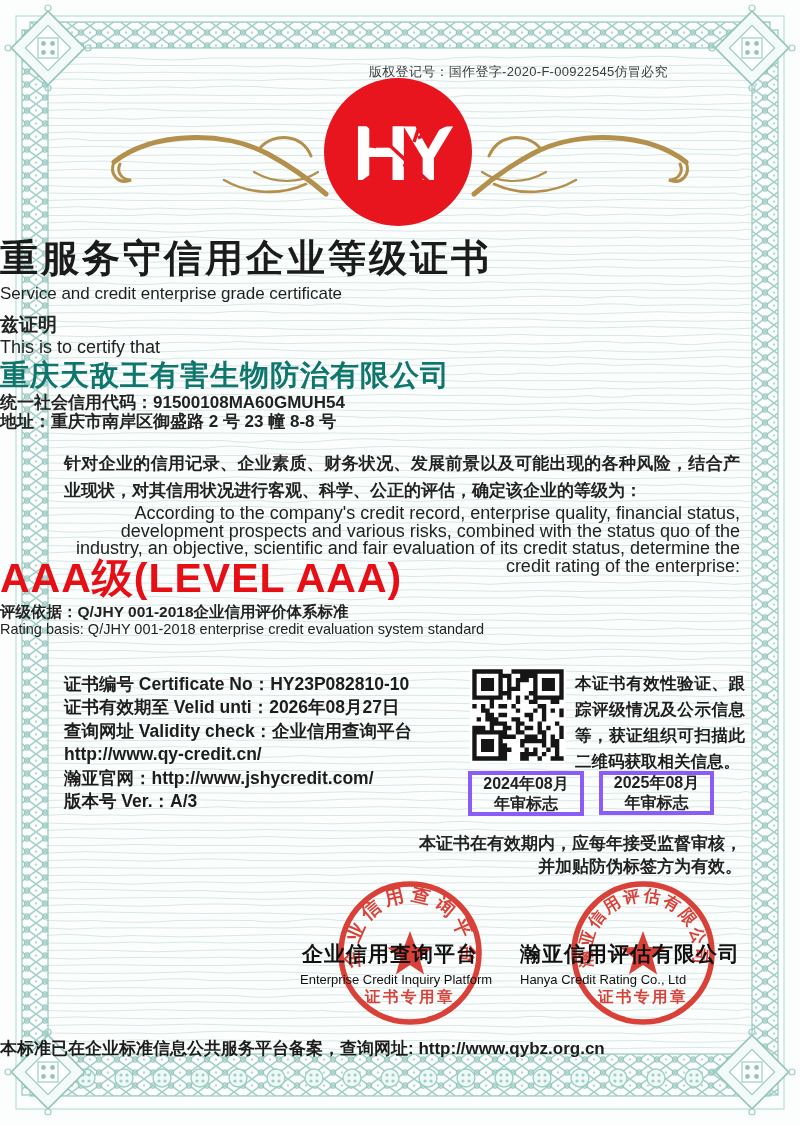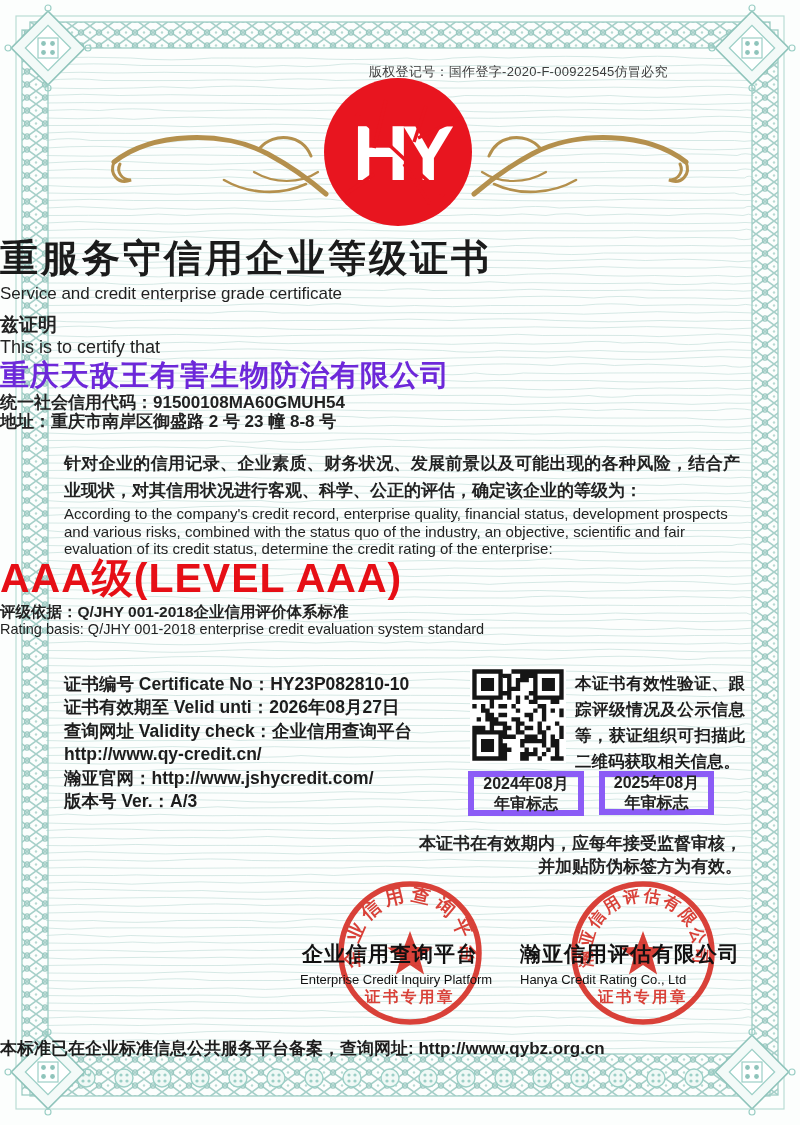--- a/index.html
+++ b/index.html
@@ -4,31 +4,31 @@
 <style>
   *{margin:0;padding:0;box-sizing:border-box}
   html,body{width:800px;height:1125px}
   body{position:relative;background:#fcfefd;font-family:"Liberation Sans","DejaVu Sans",sans-serif;color:#222;overflow:hidden}
   .abs{position:absolute}
   .center{left:0;right:0;text-align:left}
   .cert-title{top:233px;font-size:38px;font-weight:bold;letter-spacing:3px;color:#1b1b1b}
   .cert-subtitle{top:284px;font-size:17px;color:#1f1f1f}
   .certify-zh{top:312px;font-size:19px;font-weight:600}
   .certify-en{top:337px;font-size:18px}
-  .company{top:356px;font-size:29px;font-weight:bold;letter-spacing:1px;color:#6d28d9}
+  .company{top:356px;font-size:29px;font-weight:bold;letter-spacing:1px;color:#0f766e}
   .code{top:391px;font-size:17px;font-weight:600}
   .addr{top:410px;font-size:17px;font-weight:600}
   .eval-zh{left:64px;top:450px;width:676px;font-size:17px;line-height:27px;font-weight:600;text-align:justify}
-  .eval-en{left:64px;top:505px;width:676px;font-size:15px;line-height:17.5px;text-align:left;font-weight:500}
+  .eval-en{left:64px;top:505px;width:676px;font-size:18px;line-height:17.5px;text-align:right;font-weight:500}
   .aaa{top:551px;font-size:41px;font-weight:800;color:#e60f16;letter-spacing:1px}
   .basis-zh{top:602px;font-size:15.5px;font-weight:600}
   .basis-en{top:621px;font-size:14.5px}
   .details{left:64px;top:673px;font-size:17.5px;line-height:23.4px;font-weight:600;color:#1d1d1d}
   .qr-note{left:575px;top:670px;width:170px;font-size:16.5px;line-height:26px;font-weight:600;text-align:justify;color:#1d1d1d}
-  .year-box{border:6px solid #8b5cf6;display:flex;flex-direction:column;align-items:center;justify-content:center;font-size:16px;line-height:20px;font-weight:600;background:transparent}
+  .year-box{border:4px solid #8b5cf6;display:flex;flex-direction:column;align-items:center;justify-content:center;font-size:16px;line-height:20px;font-weight:600;background:transparent}
   .supervision{right:58px;top:832px;text-align:right;font-size:17px;line-height:23px;font-weight:600}
   .org-zh{font-size:21px;font-weight:bold;letter-spacing:1px;text-align:center;white-space:nowrap;color:#111}
   .org-en{font-size:13px;margin-top:4px;white-space:nowrap;color:#111}
   .org-block{z-index:3}
   .seal{z-index:2;opacity:.88}
   .footer-line{top:1037px;font-size:17px;font-weight:600;color:#1c1c1c;z-index:2}
   .copyright{left:369px;top:63px;font-size:13px;color:#3c3c3c;letter-spacing:.3px}
 </style>
 </head>
 <body>

